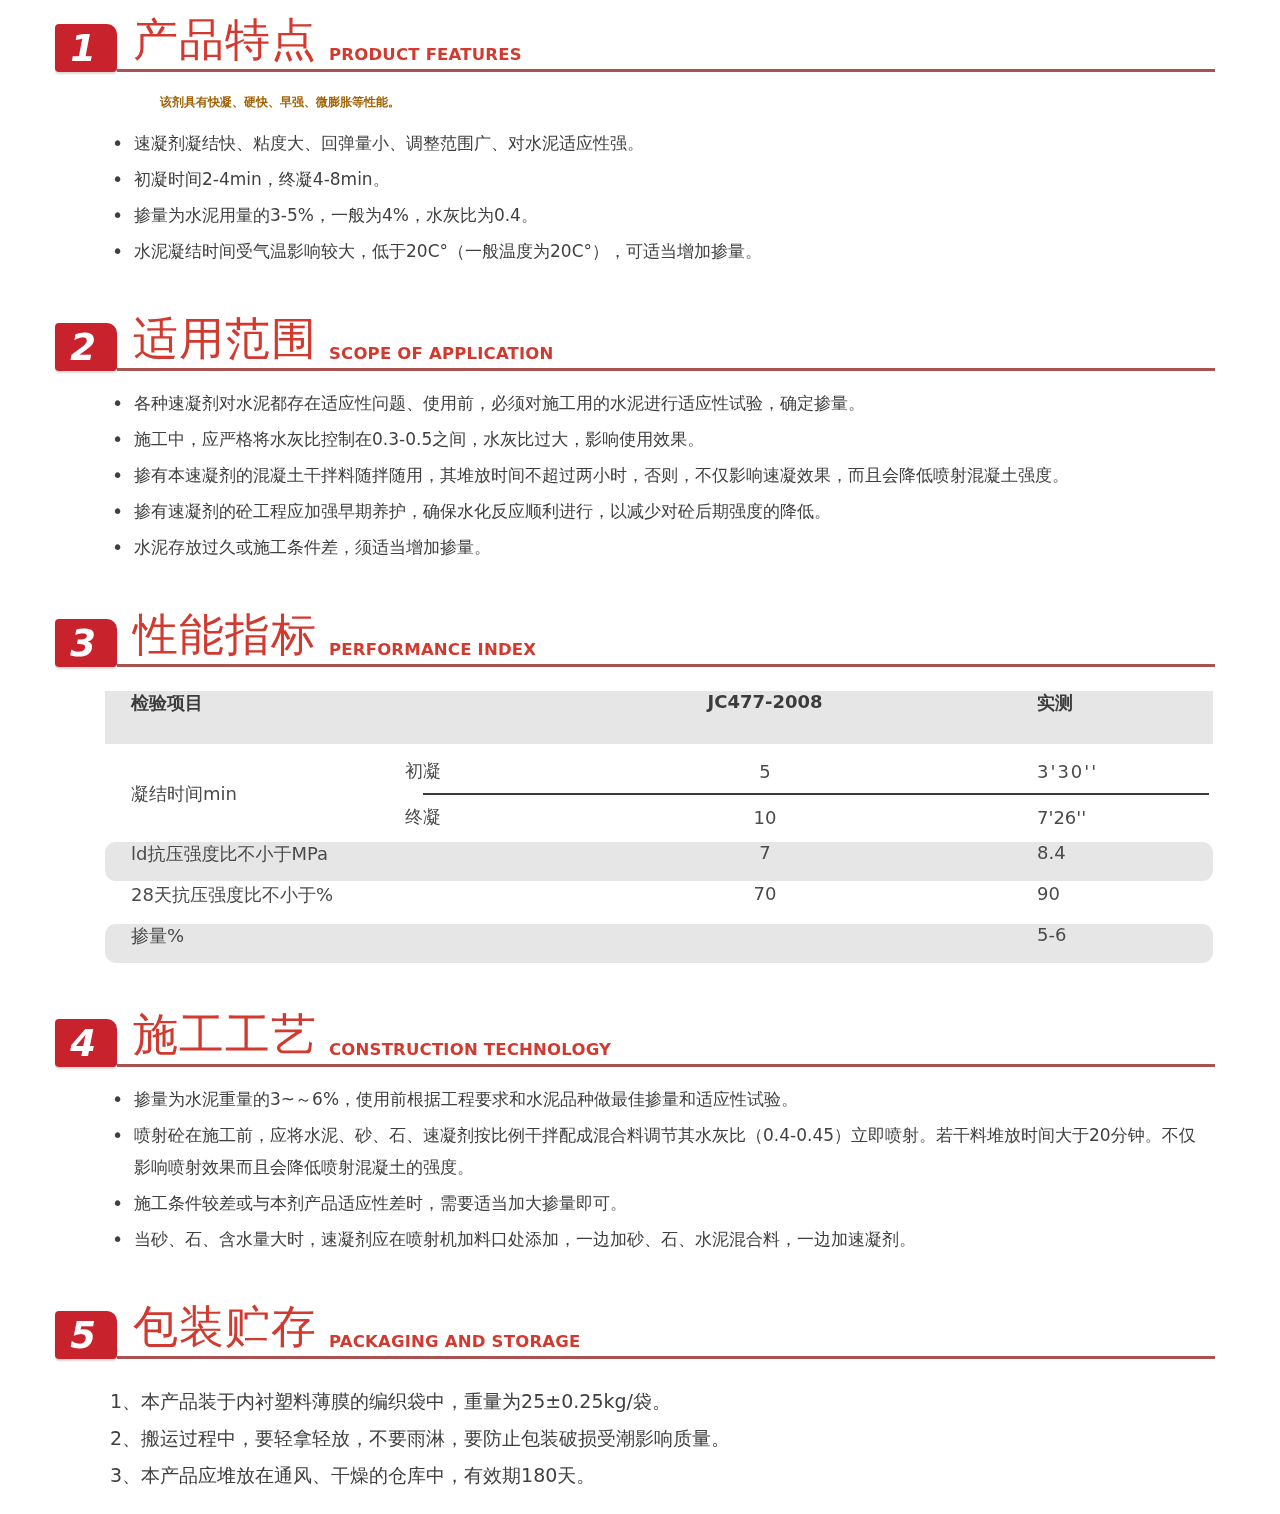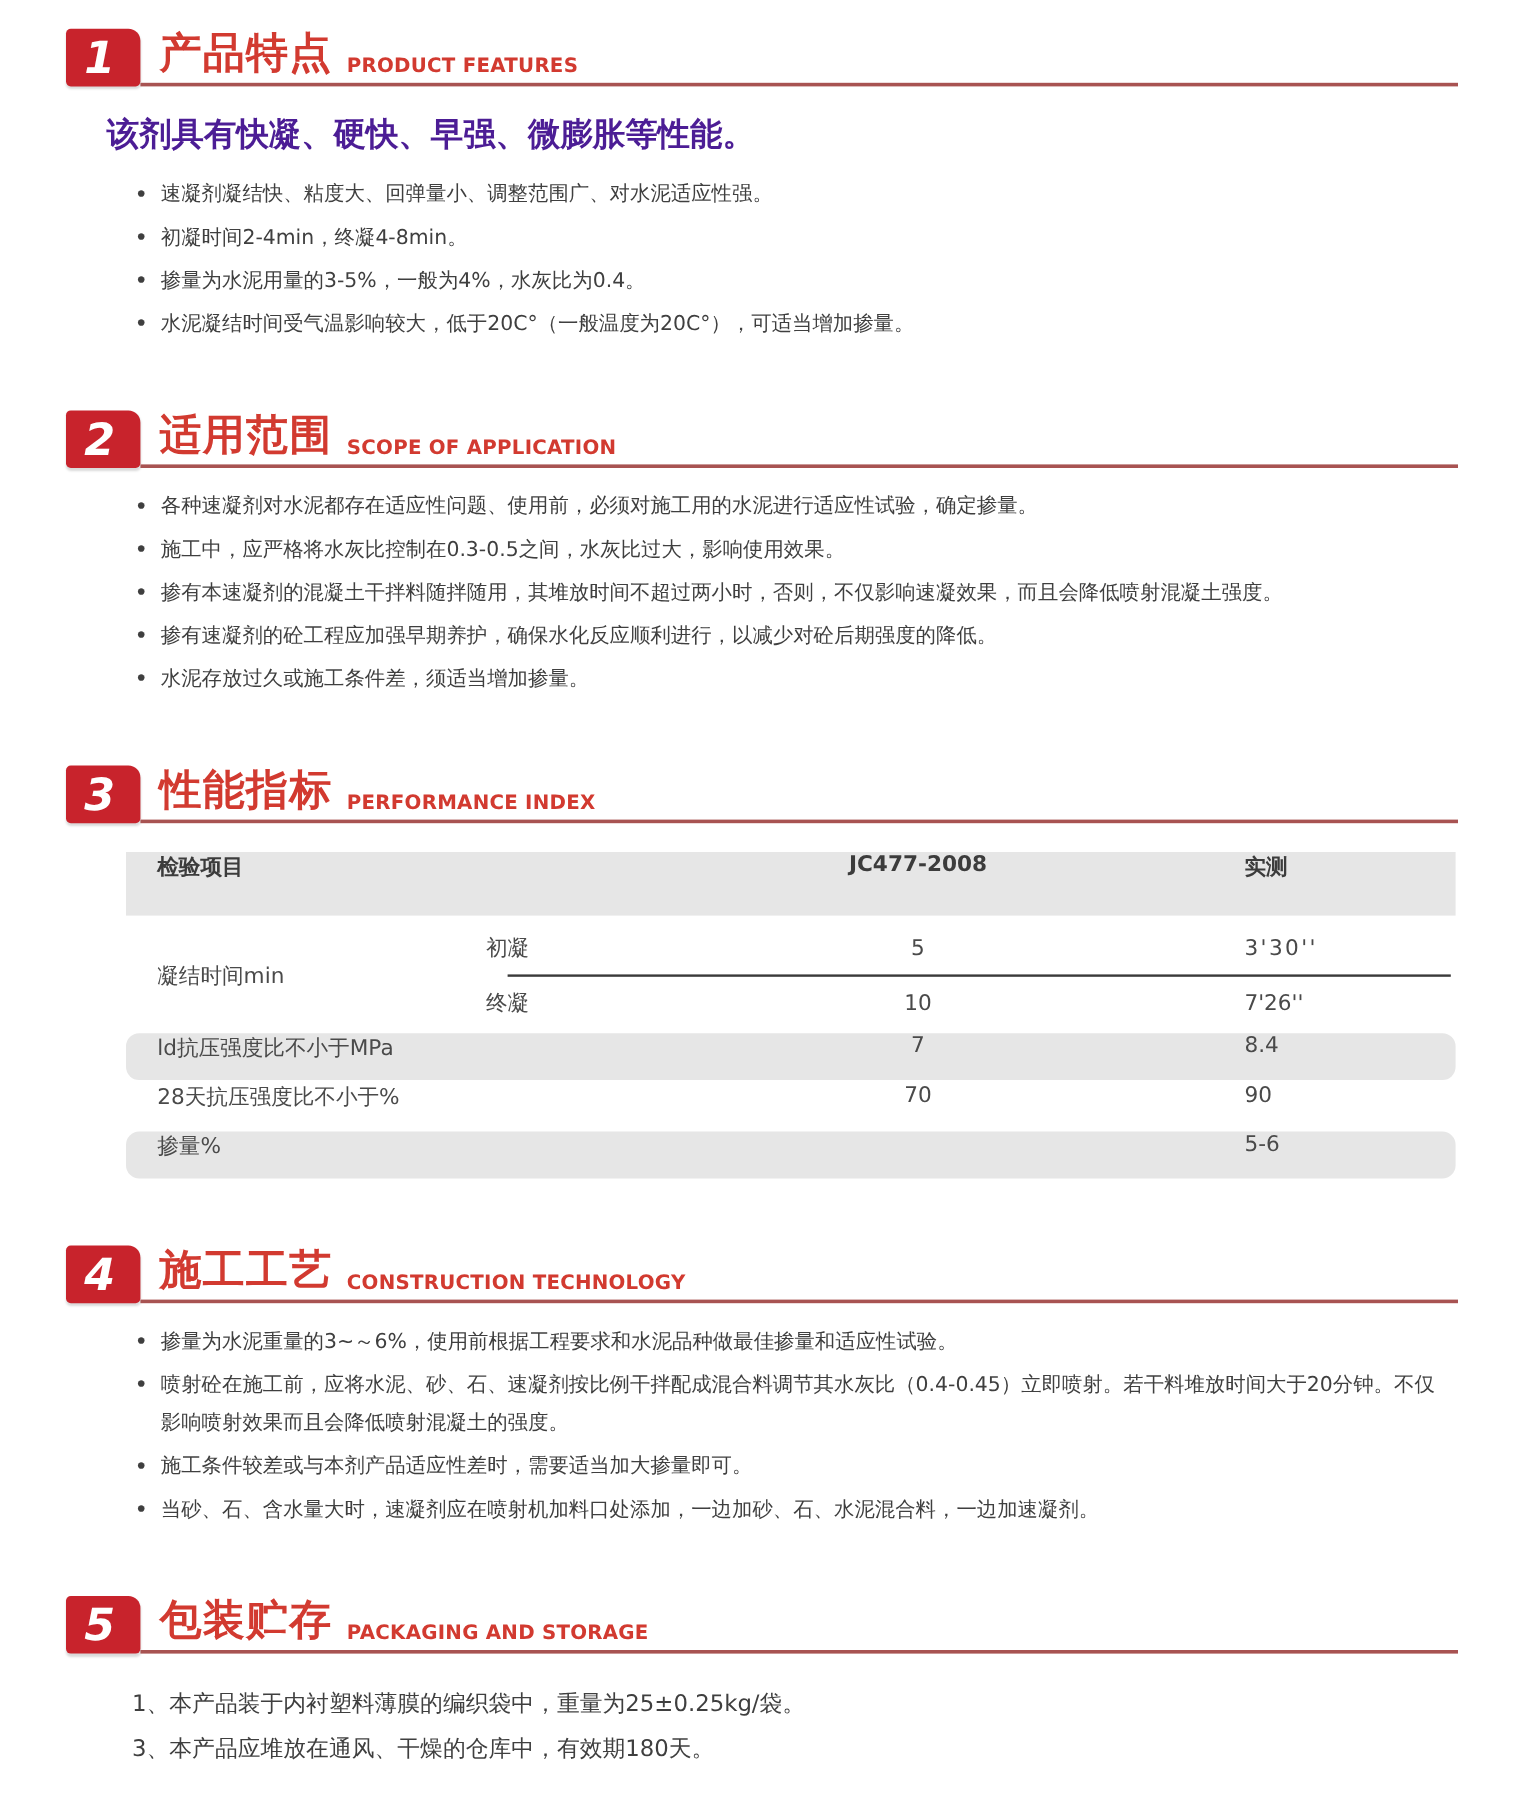--- a/index.html
+++ b/index.html
@@ -32,32 +32,32 @@
   .badge-num{
     color:#ffffff;font-size:37px;font-weight:bold;font-style:italic;
     transform:translateX(-3px);line-height:1;
   }
   .head-titles{
     flex:1;display:flex;align-items:flex-end;
     border-bottom:3px solid var(--underline-red);
     padding:0 0 1px 16px;
   }
   .head-zh{
-    color:var(--title-red);font-weight:bold;font-size:35px;line-height:1.25;
+    color:var(--title-red);font-weight:normal;font-size:45px;line-height:1.25;
     letter-spacing:1px;
   }
   .head-en{
     color:var(--title-red);font-weight:bold;font-size:16.5px;
     margin-left:12px;padding-bottom:4px;letter-spacing:.2px;
   }
 
   
   .intro{
-    margin:22px 0 2px 34px;
-    font-size:27px;font-weight:bold;color:#4c1d95;
+    margin:22px 0 2px 105px;
+    font-size:12px;font-weight:bold;color:#a16207;
   }
   .bullets{margin:16px 0 0 55px;list-style:none;max-width:1100px;}
   .bullets li{
     position:relative;padding-left:24px;
     font-size:17px;line-height:32px;margin-bottom:4px;
   }
   .bullets li::before{
     content:"\2022";position:absolute;left:2px;top:0;
     font-size:19px;color:#3f3f3f;
   }
@@ -209,17 +209,18 @@
       <div class="badge">
         <span class="badge-num">5</span>
       </div>
       <div class="head-titles">
         <span class="head-zh">包装贮存</span>
         <span class="head-en">PACKAGING AND STORAGE</span>
       </div>
     </header>
     <div class="numlist">
       <p>1、本产品装于内衬塑料薄膜的编织袋中，重量为25±0.25kg/袋。</p>
+      <p>2、搬运过程中，要轻拿轻放，不要雨淋，要防止包装破损受潮影响质量。</p>
       <p>3、本产品应堆放在通风、干燥的仓库中，有效期180天。</p>
     </div>
   </section>
 
 </div>
 
 </body></html>

